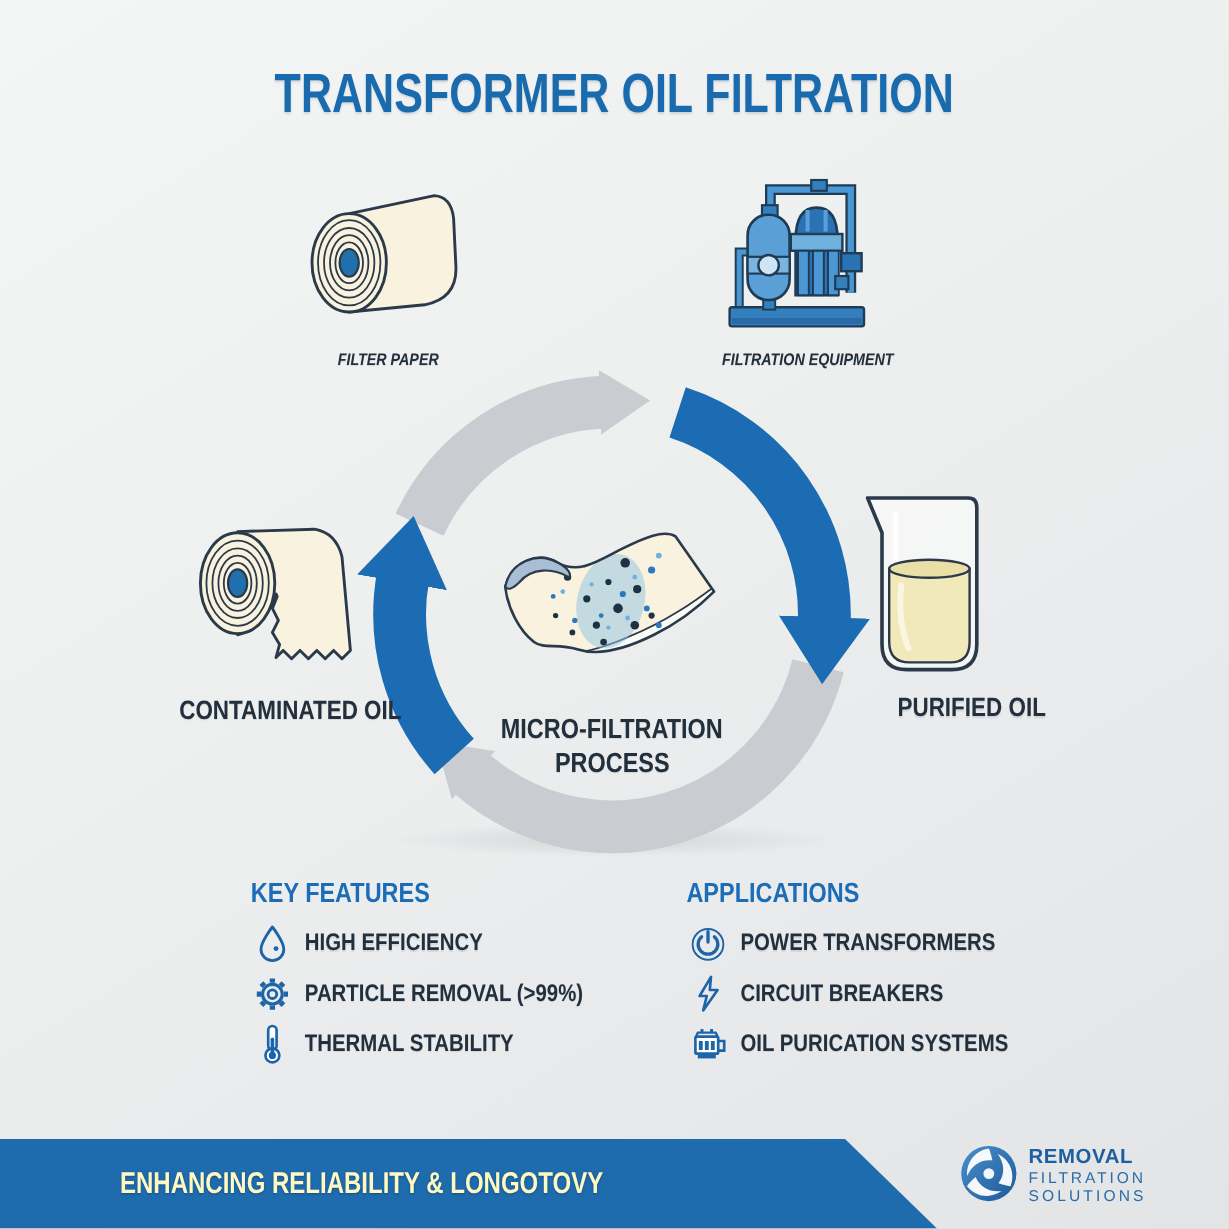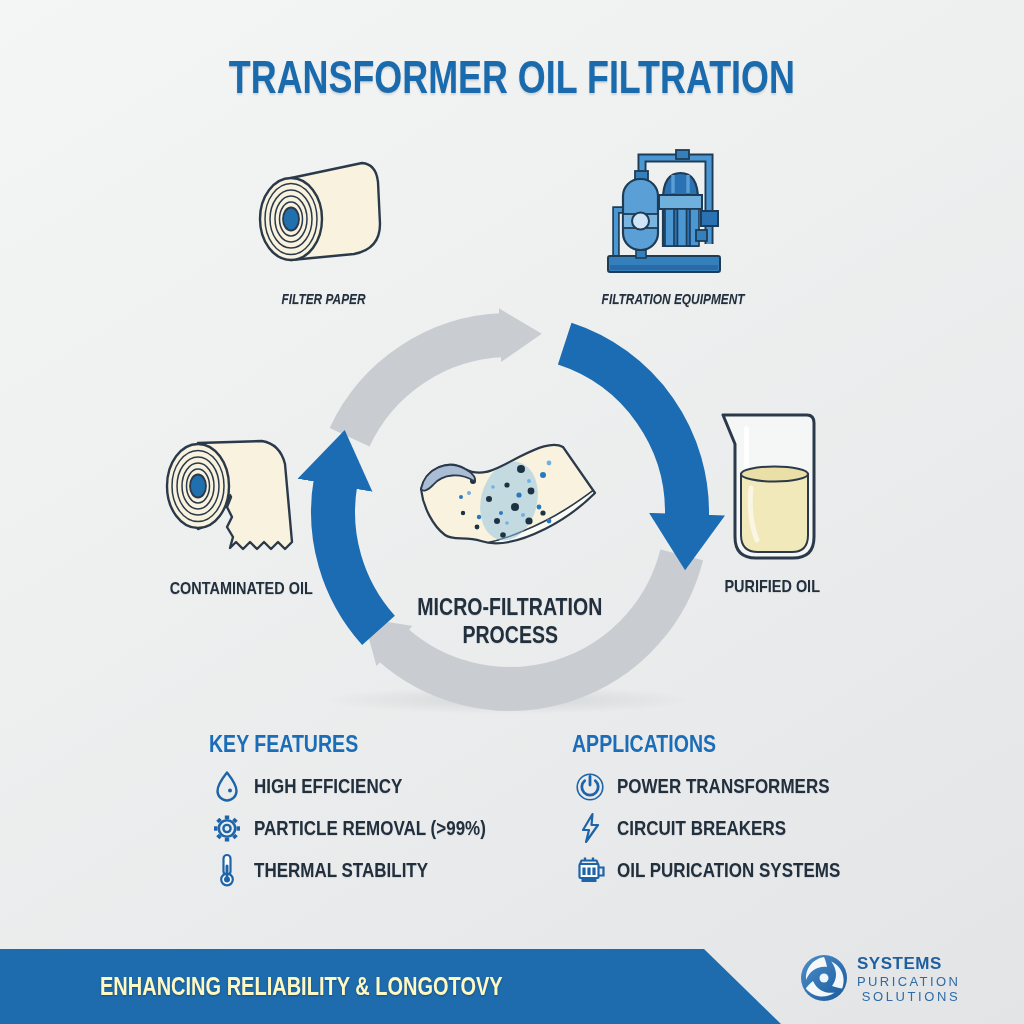--- a/index.html
+++ b/index.html
@@ -15,21 +15,21 @@
     text-shadow:0 2px 2px rgba(30,50,70,.14);
   }
   .cond{display:inline-block;transform:scaleX(.78);transform-origin:center;white-space:nowrap;}
   .cond85{display:inline-block;transform:scaleX(.85);transform-origin:center;white-space:nowrap;}
   .condL{display:inline-block;transform:scaleX(.85);transform-origin:left center;white-space:nowrap;}
   .lbl{
     position:absolute;text-align:center;color:#222f3d;font-weight:bold;
     text-shadow:0 1px 1px rgba(30,50,70,.12);
   }
   .proc-lbl{font-size:23px;line-height:28px;}
-  .stage-lbl{font-size:17px;}
+  .stage-lbl{font-size:22px;text-align:right;}
   .top-lbl{font-size:14px;font-style:italic;}
   .panel{position:absolute;margin-left:19px;}
   .panel-heading{font-size:23px;font-weight:bold;color:#1a6db6;height:34px;}
   .row{display:flex;align-items:center;gap:9px;height:42px;}
   .icobox{width:36px;display:flex;justify-content:center;align-items:center;flex:0 0 36px;}
   .itemtext{font-size:20px;font-weight:bold;color:#222f3d;text-shadow:0 1px 1px rgba(30,50,70,.1);}
   .footer-band{
     position:absolute;left:0;top:949px;width:781px;height:75px;background:#1e6bad;
     clip-path:polygon(0 0,704px 0,781px 100%,0 100%);
   }
@@ -307,18 +307,18 @@
     </defs>
     <circle cx="25" cy="25" r="23" fill="url(#lg)"></circle>
     <g fill="#ffffff" opacity="0.95">
       <path d="M25,4 C13,6 6,16 7,27 C11,18 18,13 28,14 C27,9 26,6 25,4 Z"></path>
       <path d="M25,4 C13,6 6,16 7,27 C11,18 18,13 28,14 C27,9 26,6 25,4 Z" transform="rotate(120 25 25)"></path>
       <path d="M25,4 C13,6 6,16 7,27 C11,18 18,13 28,14 C27,9 26,6 25,4 Z" transform="rotate(240 25 25)"></path>
     </g>
     <circle cx="25" cy="25" r="4.5" fill="#eef5fb"></circle>
   </svg>
   <div class="logo-text">
-    <div class="logo-l1">SYSTEMS</div>
-    <div class="logo-l2">PURICATION</div>
+    <div class="logo-l1">REMOVAL</div>
+    <div class="logo-l2">FILTRATION</div>
     <div class="logo-l3">SOLUTIONS</div>
   </div>
 
 </div>
 
 </body></html>

